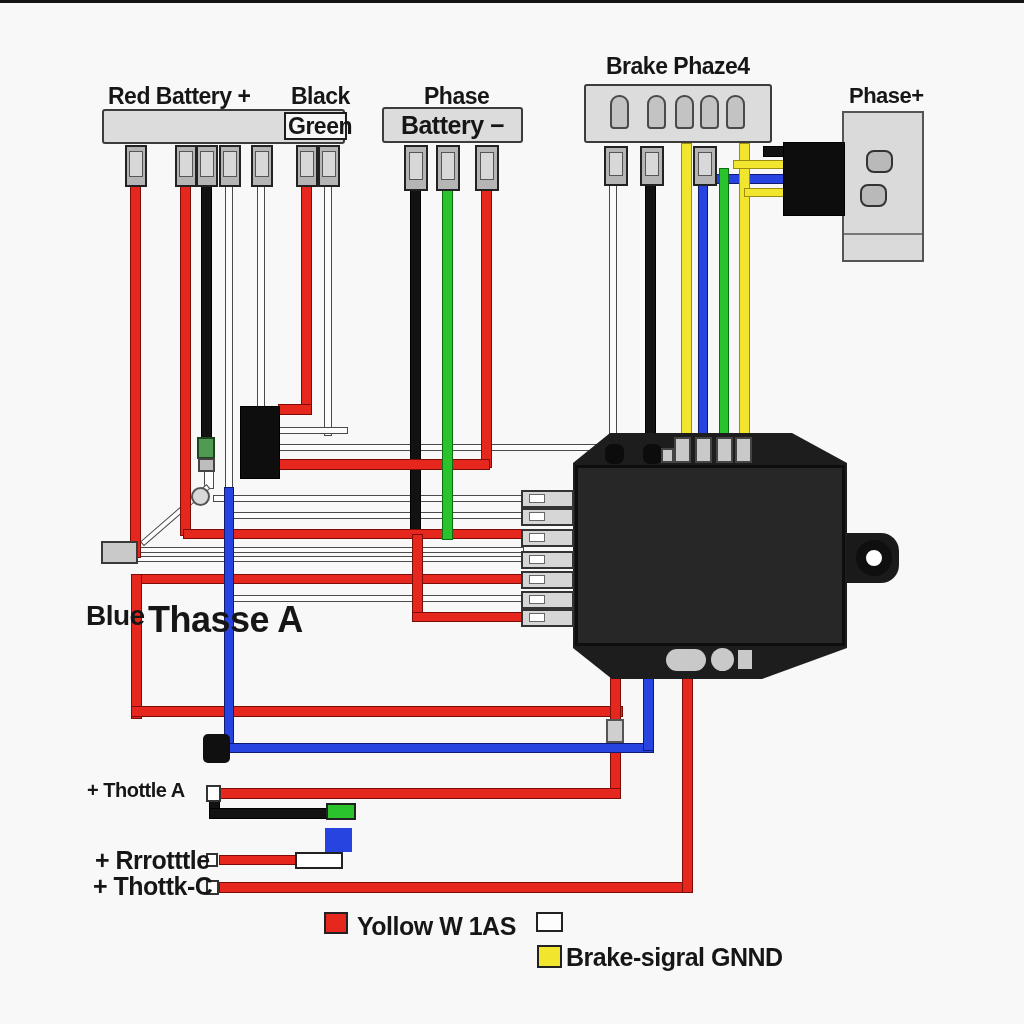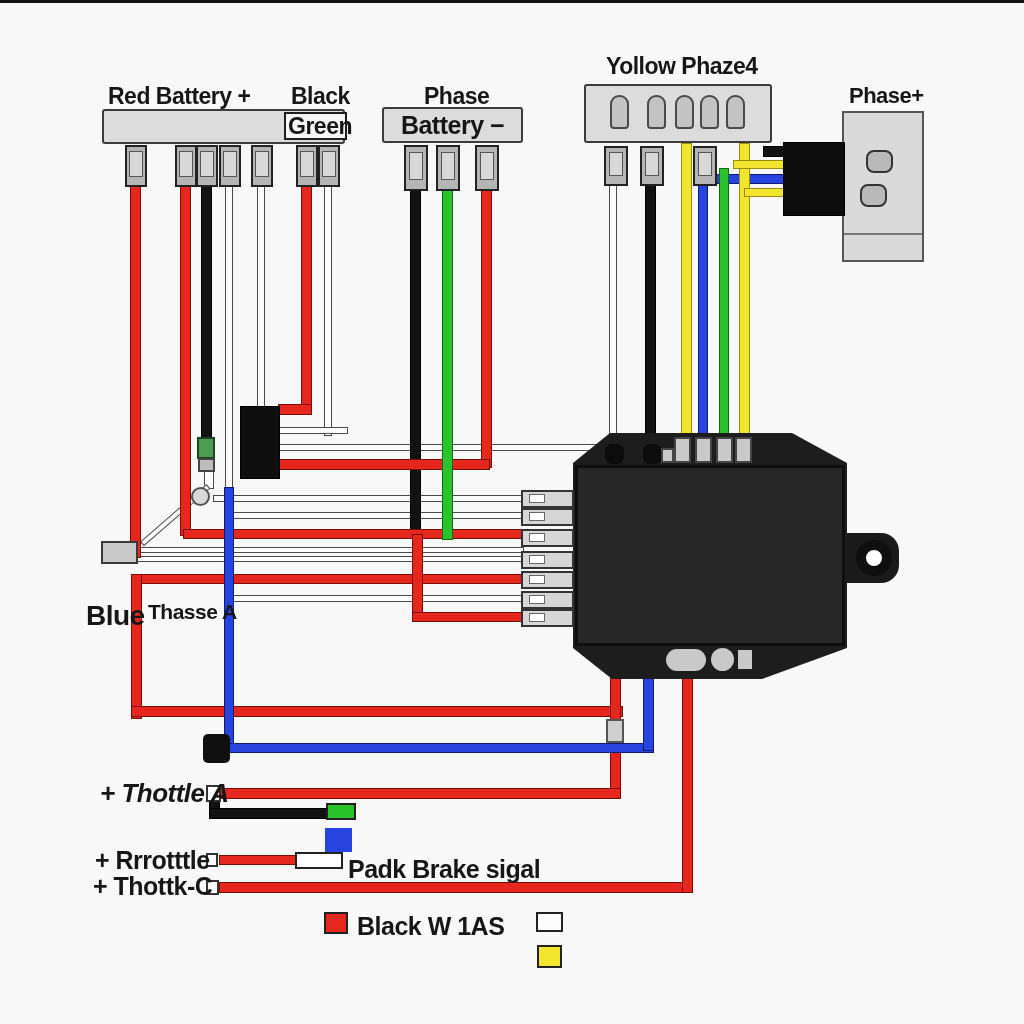--- a/index.html
+++ b/index.html
@@ -177,35 +177,35 @@
   <div class="lpin" style="left:521px;top:591px;width:53px;height:18px;"></div>
   <div class="lpin-in" style="left:529px;top:595px;width:16px;height:9px;"></div>
   <div class="lpin" style="left:521px;top:609px;width:53px;height:18px;"></div>
   <div class="lpin-in" style="left:529px;top:613px;width:16px;height:9px;"></div>
 
   <div class="t" style="left:108px;top:84px;font-size:23px;">Red Battery +</div>
   <div class="t" style="left:291px;top:84px;font-size:23px;">Black</div>
   <div class="t" style="left:284px;top:114px;width:72px;text-align:center;font-size:23px;">Green</div>
   <div class="t" style="left:424px;top:84px;font-size:23px;">Phase</div>
   <div class="t" style="left:382px;top:112px;width:141px;text-align:center;font-size:25px;">Battery −</div>
-  <div class="t" style="left:606px;top:54px;font-size:23px;">Yollow Phaze4</div>
+  <div class="t" style="left:606px;top:54px;font-size:23px;">Brake Phaze4</div>
   <div class="t" style="left:849px;top:84px;font-size:22px;">Phase+</div>
   <div class="t" style="left:86px;top:601px;font-size:28px;">Blue</div>
-  <div class="t" style="left:148px;top:601px;font-size:21px;">Thasse A</div>
-  <div class="t" style="left:100px;top:780px;font-size:26px;font-style:italic;">+ Thottle A</div>
+  <div class="t" style="left:148px;top:601px;font-size:36px;">Thasse A</div>
+  <div class="t" style="left:87px;top:780px;font-size:20px;">+ Thottle A</div>
   <div class="t" style="left:95px;top:847px;font-size:25px;">+ Rrrotttle</div>
   <div class="t" style="left:93px;top:873px;font-size:25px;">+ Thottk-C</div>
 
   <div class="sw" style="left:326px;top:803px;width:30px;height:17px;background:#2bc32b;"></div>
 
   <div class="sw" style="left:325px;top:828px;width:27px;height:24px;background:#2744e0;border:none;"></div>
 
   <div class="sw" style="left:295px;top:852px;width:48px;height:17px;background:#fff;"></div>
-  <div class="t" style="left:348px;top:856px;font-size:25px;">Padk Brake sigal</div>
 
   <div class="sw" style="left:324px;top:912px;width:24px;height:22px;background:#e5271d;"></div>
-  <div class="t" style="left:357px;top:913px;font-size:25px;">Black W 1AS</div>
+  <div class="t" style="left:357px;top:913px;font-size:25px;">Yollow W 1AS</div>
 
   <div class="sw" style="left:536px;top:912px;width:27px;height:20px;background:#fdfdfd;"></div>
 
   <div class="sw" style="left:537px;top:945px;width:25px;height:23px;background:#f2e52e;"></div>
+  <div class="t" style="left:566px;top:944px;font-size:25px;">Brake-sigral GNND</div>
 
 </div>
 
 </body></html>

